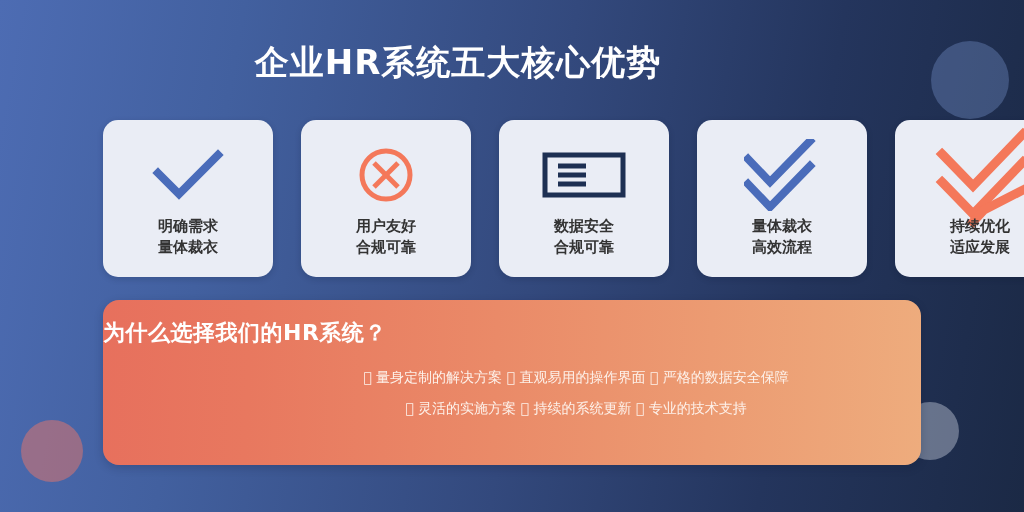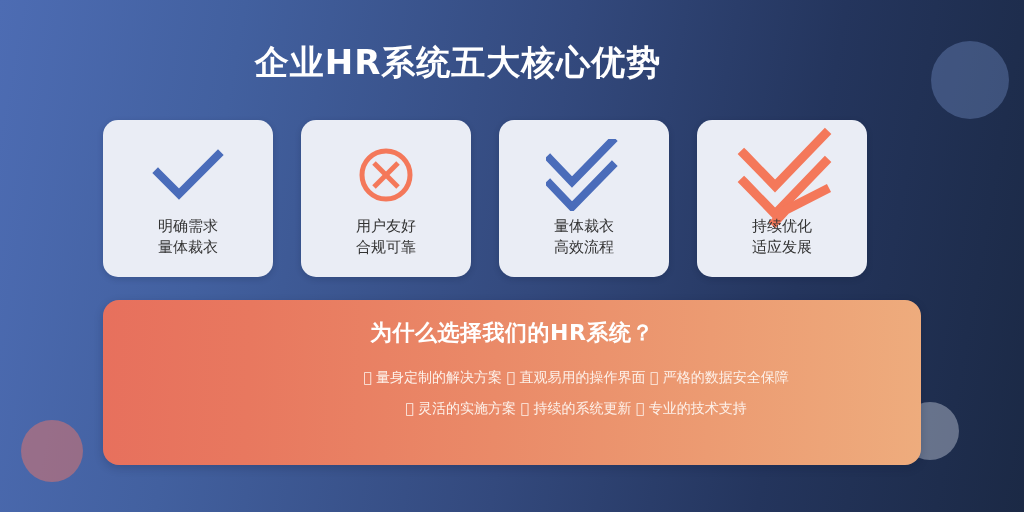--- a/index.html
+++ b/index.html
@@ -89,20 +89,21 @@
   .card-label {
     position: absolute;
     left: 0;
     top: 96px;
     width: 170px;
     text-align: center;
     color: #333333;
     font-size: 15px;
     line-height: 21px;
     white-space: pre-line;
+    font-weight: bold;
   }
   
   .card.card-overlap .card-icon {
     top: 10px;
     height: 96px;
   }
   .card.card-overlap .card-label {
     top: 96px;
   }
 
@@ -115,21 +116,21 @@
     height: 165px;
     border-radius: 16px;
     background: linear-gradient(92deg, #e7705d 0%, #e8785f 18%, #ea8a68 48%, #ec9b72 74%, #eeac7d 100%);
     box-shadow: 0 3px 10px rgba(10, 20, 45, 0.20);
     overflow: hidden;
   }
   .panel-heading {
     position: absolute;
     left: 0; top: 18px;
     width: 818px;
-    text-align: center;
+    text-align: left;
     color: #ffffff;
     font-size: 22px;
     font-weight: bold;
     letter-spacing: 0.5px;
     white-space: nowrap;
   }
   .panel-lines {
     position: absolute;
     left: 0; top: 62px;
     width: 818px;
@@ -173,20 +174,32 @@
         <svg width="60" height="60" viewBox="0 0 60 60" aria-hidden="true">
           <circle cx="30" cy="30" r="24" fill="none" stroke="#f4785a" stroke-width="5"></circle>
           <line x1="18" y1="18" x2="42" y2="42" stroke="#f4785a" stroke-width="5" stroke-linecap="butt"></line>
           <line x1="42" y1="18" x2="18" y2="42" stroke="#f4785a" stroke-width="5" stroke-linecap="butt"></line>
         </svg>
       </div>
       <div class="card-label">用户友好
 合规可靠</div>
     </div>
 
+    <div class="card">
+      <div class="card-icon">
+        <svg width="84" height="46" viewBox="0 0 84 46" aria-hidden="true">
+          <rect x="3" y="3" width="78" height="40" fill="none" stroke="#1d2f52" stroke-width="5"></rect>
+          <line x1="16" y1="14" x2="44" y2="14" stroke="#1d2f52" stroke-width="5"></line>
+          <line x1="16" y1="23" x2="44" y2="23" stroke="#1d2f52" stroke-width="5"></line>
+          <line x1="16" y1="32" x2="44" y2="32" stroke="#1d2f52" stroke-width="5"></line>
+        </svg>
+      </div>
+      <div class="card-label">数据安全
+合规可靠</div>
+    </div>
 
     <div class="card">
       <div class="card-icon">
         <svg width="76" height="72" viewBox="0 0 76 72" aria-hidden="true">
           <polyline points="4,20 26,43 66,2" fill="none" stroke="#4a6cba" stroke-width="8" stroke-linecap="square" stroke-linejoin="miter"></polyline>
           <polyline points="4,45 26,68 66,27" fill="none" stroke="#4a6cba" stroke-width="8" stroke-linecap="square" stroke-linejoin="miter"></polyline>
         </svg>
       </div>
       <div class="card-label">量体裁衣
 高效流程</div>

